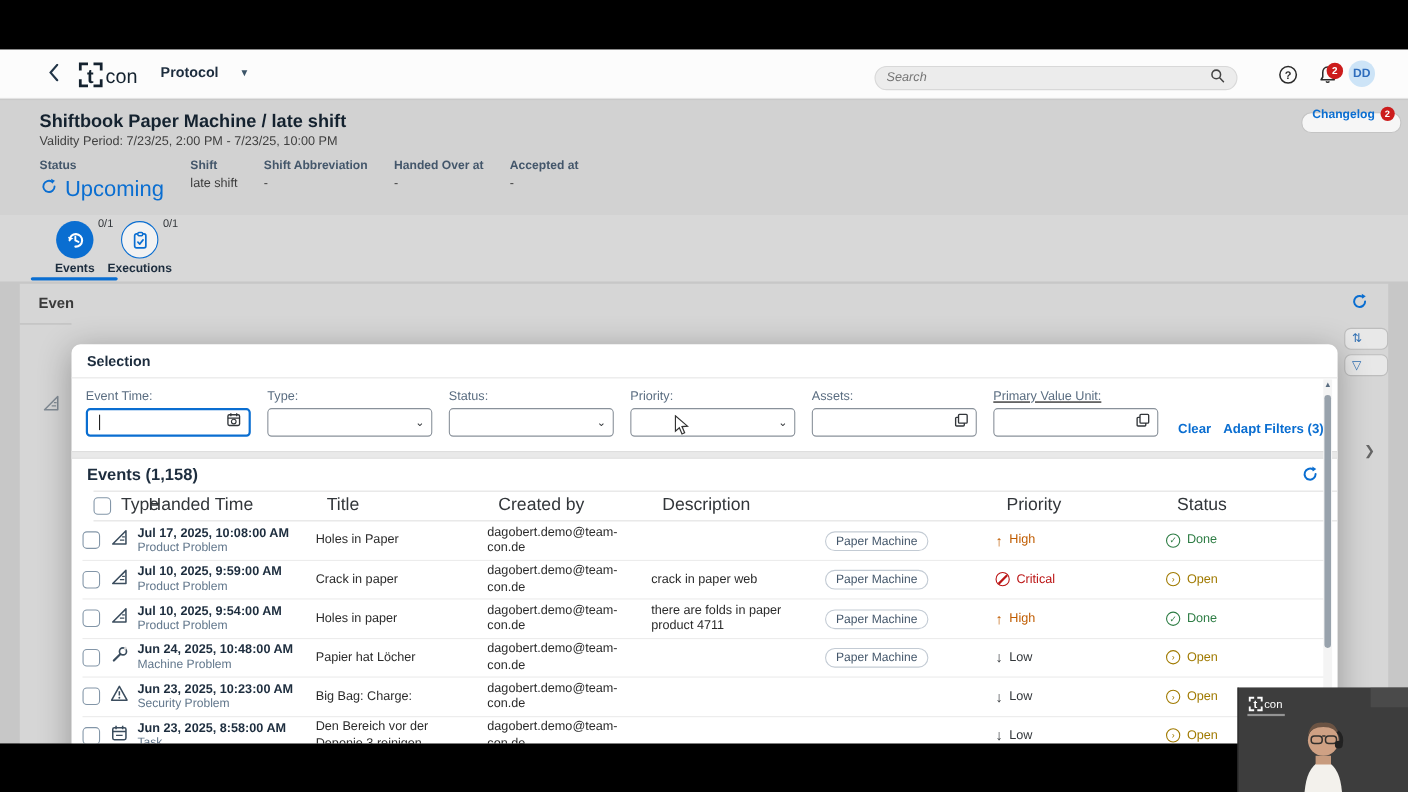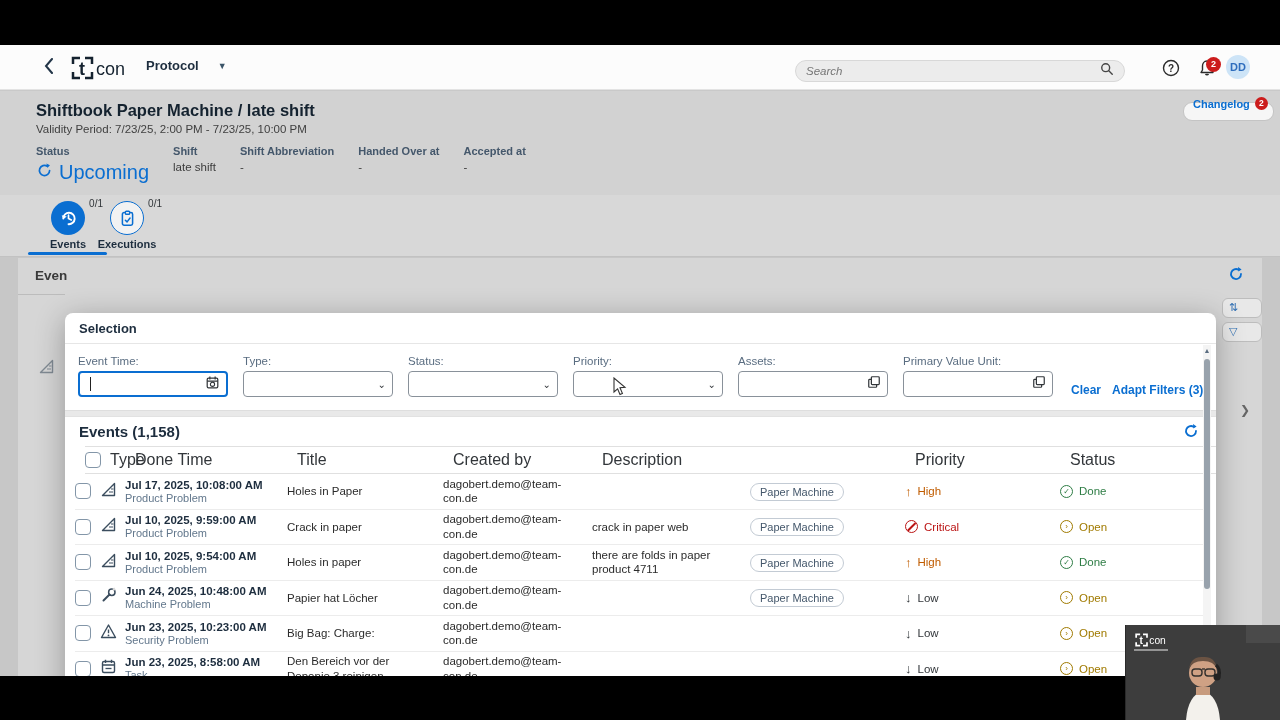--- a/index.html
+++ b/index.html
@@ -262,21 +262,21 @@
           </div>
           <div class="filter" style="left: 673px;">
             <div class="flabel">Assets:</div>
             <div class="fbox">
               <span><svg width="14" height="14" viewBox="0 0 16 16">
                   <rect x="5" y="2" width="9" height="9" rx="1" fill="none" stroke="#32363a" stroke-width="1.4"></rect>
                   <path d="M11 11 V13 A1 1 0 0 1 10 14 H3 A1 1 0 0 1 2 13 V6 A1 1 0 0 1 3 5 H5" fill="none" stroke="#32363a" stroke-width="1.4"></path>
                 </svg></span>
             </div>
           </div>
-          <div class="filter" style="left: 838px;">
+          <div class="filter" style="left: 838px; text-decoration: underline;">
             <div class="flabel">Primary Value Unit:</div>
             <div class="fbox">
               <span><svg width="14" height="14" viewBox="0 0 16 16">
                   <rect x="5" y="2" width="9" height="9" rx="1" fill="none" stroke="#32363a" stroke-width="1.4"></rect>
                   <path d="M11 11 V13 A1 1 0 0 1 10 14 H3 A1 1 0 0 1 2 13 V6 A1 1 0 0 1 3 5 H5" fill="none" stroke="#32363a" stroke-width="1.4"></path>
                 </svg></span>
             </div>
           </div>
         </div>
       <div class="flink" style="left:1006px;">Clear</div>
@@ -287,21 +287,21 @@
         <svg width="16" height="16" viewBox="0 0 16 16">
             <path d="M13 8 A5 5 0 1 1 10.5 3.7" stroke="#0a6ed1" stroke-width="1.8" fill="none" stroke-linecap="round"></path>
             <path d="M10 1 L13.6 3.4 L10.4 5.6 Z" fill="#0a6ed1"></path>
           </svg>
       </div>
       <div id="tbl-head" class="tbl-grid">
           <div>
             <div class="cb"></div>
           </div>
           <div>Type</div>
-          <div>Done Time</div>
+          <div>Handed Time</div>
           <div>Title</div>
           <div>Created by</div>
           <div>Description</div>
           <div></div>
           <div>Priority</div>
           <div>Status</div>
         </div>
       <div id="rows">
           <div class="trow tbl-grid">
             <div>

